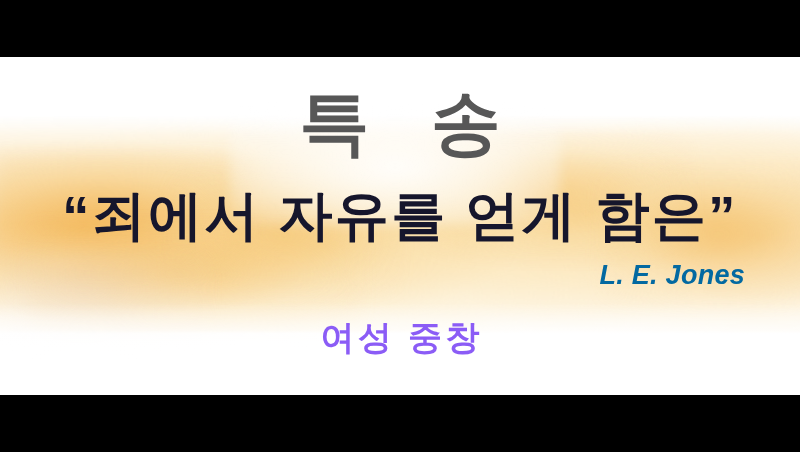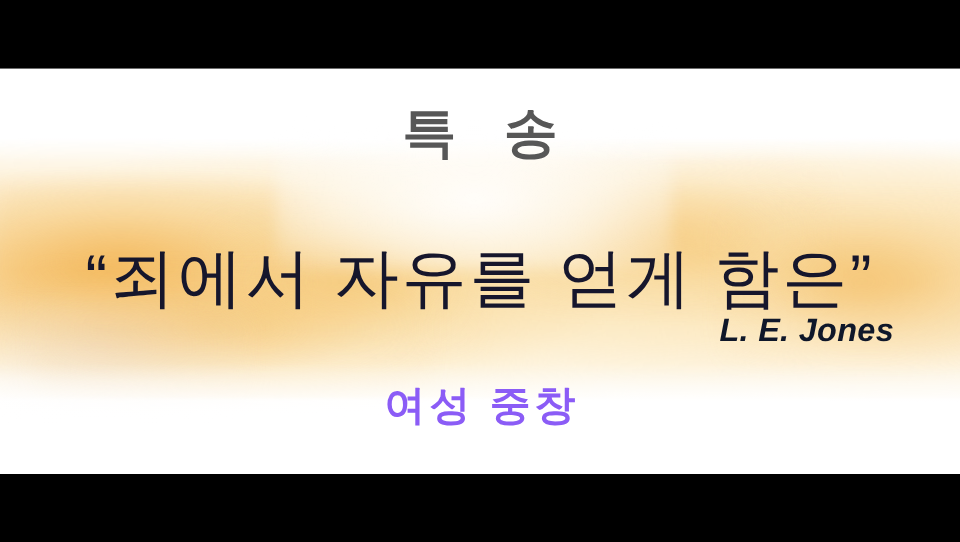--- a/index.html
+++ b/index.html
@@ -173,51 +173,51 @@
     inset: 0;
     z-index: 20;
   }
 
   #heading-special-music {
     position: absolute;
     left: 0;
     top: 30px;
     width: 800px;
     text-align: center;
-    font-size: 45px;
+    font-size: 70px;
     font-weight: bold;
     color: #575757;
     letter-spacing: 0.30em;
     text-indent: 0.30em;
     line-height: 1.05;
     white-space: nowrap;
   }
 
   #hymn-title-line {
     position: absolute;
     left: 0;
-    top: 145px;
+    top: 128px;
     width: 800px;
     text-align: center;
     font-size: 54px;
-    font-weight: normal;
+    font-weight: bold;
     color: #16162c;
     letter-spacing: 0.045em;
     line-height: 1.12;
     white-space: nowrap;
   }
 
   #hymn-author {
     position: absolute;
     right: 55px;
     top: 203px;
     font-size: 27px;
     font-weight: bold;
     font-style: italic;
-    color: #0f172a;
+    color: #0369a1;
     letter-spacing: 0.01em;
     white-space: nowrap;
   }
 
   #performer-label {
     position: absolute;
     left: 0;
     top: 258px;
     width: 800px;
     text-align: center;

